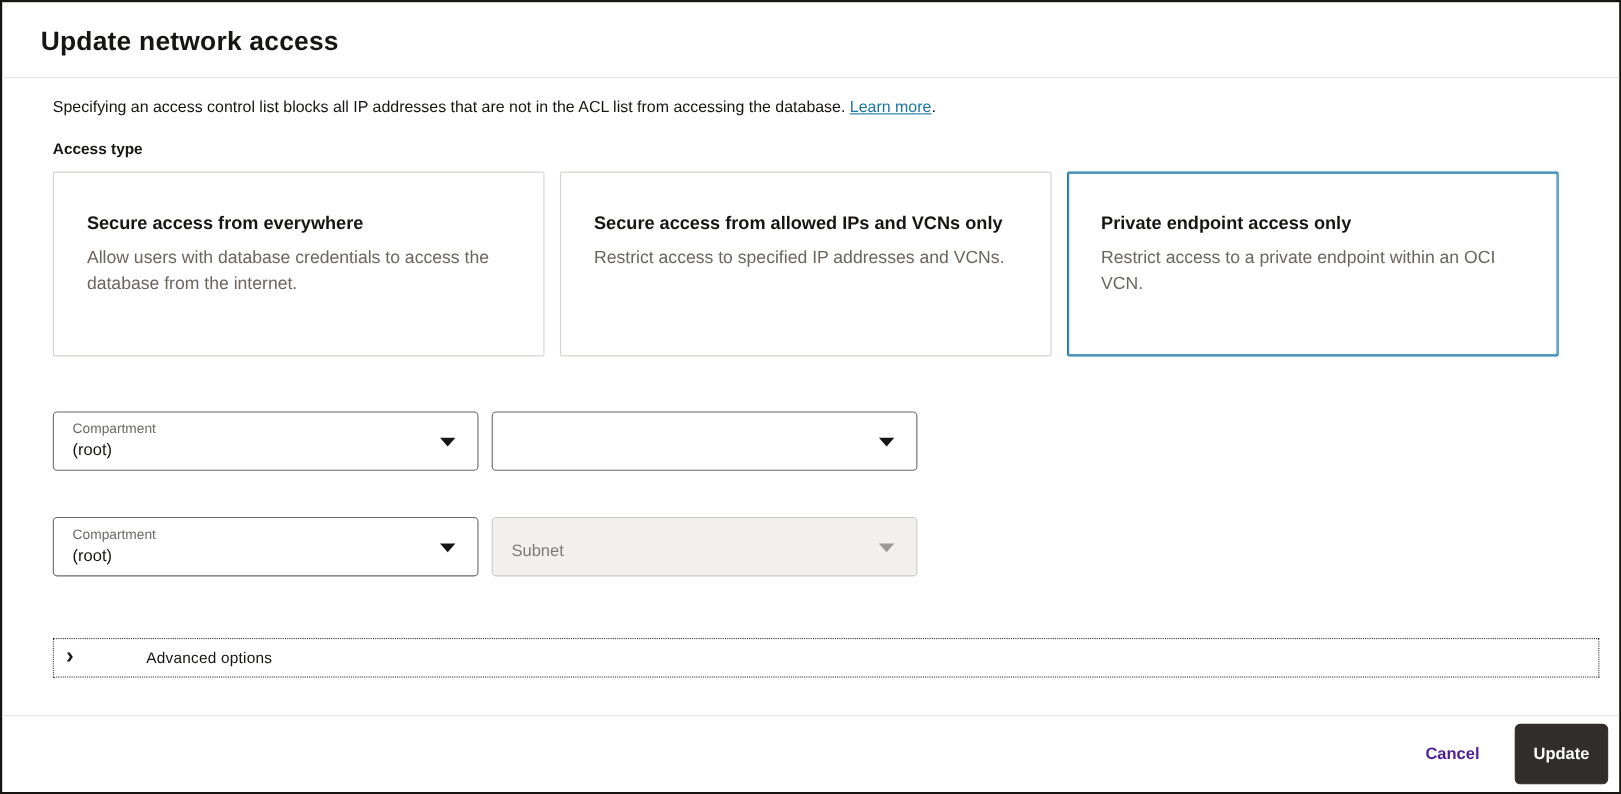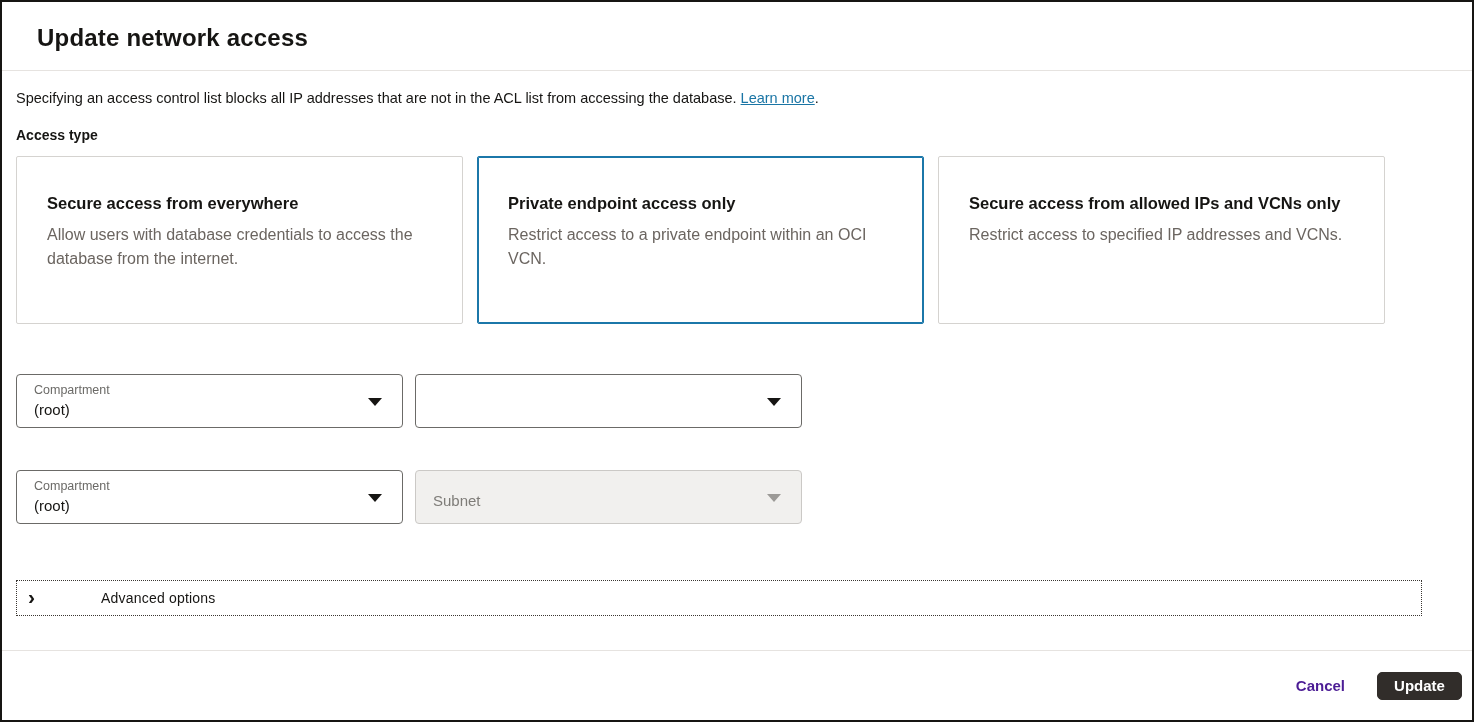--- a/index.html
+++ b/index.html
@@ -24,21 +24,21 @@
     border-bottom: 1px solid #e6e3e0;
   }
   .dialog-title {
     font-size: 24px;
     font-weight: bold;
     letter-spacing: 0.2px;
     color: #161513;
   }
   .dialog-body {
     flex: 1;
-    padding: 19px 34px 0 14px;
+    padding: 19px 34px 0 46px;
   }
   .description {
     font-size: 14.5px;
     color: #161513;
   }
   .link {
     color: #1a75a5;
     text-decoration: underline;
     cursor: pointer;
   }
@@ -181,21 +181,21 @@
   .update-button {
     background: #312d2a;
     border: 1px solid #312d2a;
     border-radius: 5px;
     font-family: inherit;
     font-size: 15px;
     font-weight: bold;
     color: #ffffff;
     cursor: pointer;
     width: 85px;
-    height: 28px;
+    height: 55px;
   }
 </style>
 </head>
 <body>
 
 <div class="dialog">
 
   <div class="dialog-header">
     <div class="dialog-title">Update network access</div>
   </div>
@@ -204,27 +204,27 @@
 
     <p class="description"><span>Specifying an access control list blocks all IP addresses that are not in the ACL list from accessing the database.</span> <a class="link">Learn more</a><span>.</span></p>
 
     <div class="section-label">Access type</div>
 
     <div class="cards-row">
       <div class="access-card">
         <div class="card-title">Secure access from everywhere</div>
         <div class="card-desc">Allow users with database credentials to access the database from the internet.</div>
       </div>
+      <div class="access-card">
+        <div class="card-title">Secure access from allowed IPs and VCNs only</div>
+        <div class="card-desc">Restrict access to specified IP addresses and VCNs.</div>
+      </div>
       <div class="access-card selected">
         <div class="card-title">Private endpoint access only</div>
         <div class="card-desc">Restrict access to a private endpoint within an OCI VCN.</div>
-      </div>
-      <div class="access-card">
-        <div class="card-title">Secure access from allowed IPs and VCNs only</div>
-        <div class="card-desc">Restrict access to specified IP addresses and VCNs.</div>
       </div>
     </div>
 
     <div class="selects-row row1">
       <div class="select-box has-label">
         <div class="select-label">Compartment</div>
         <div class="select-value">(root)</div>
         <span class="caret"></span>
       </div>
       <div class="select-box">

